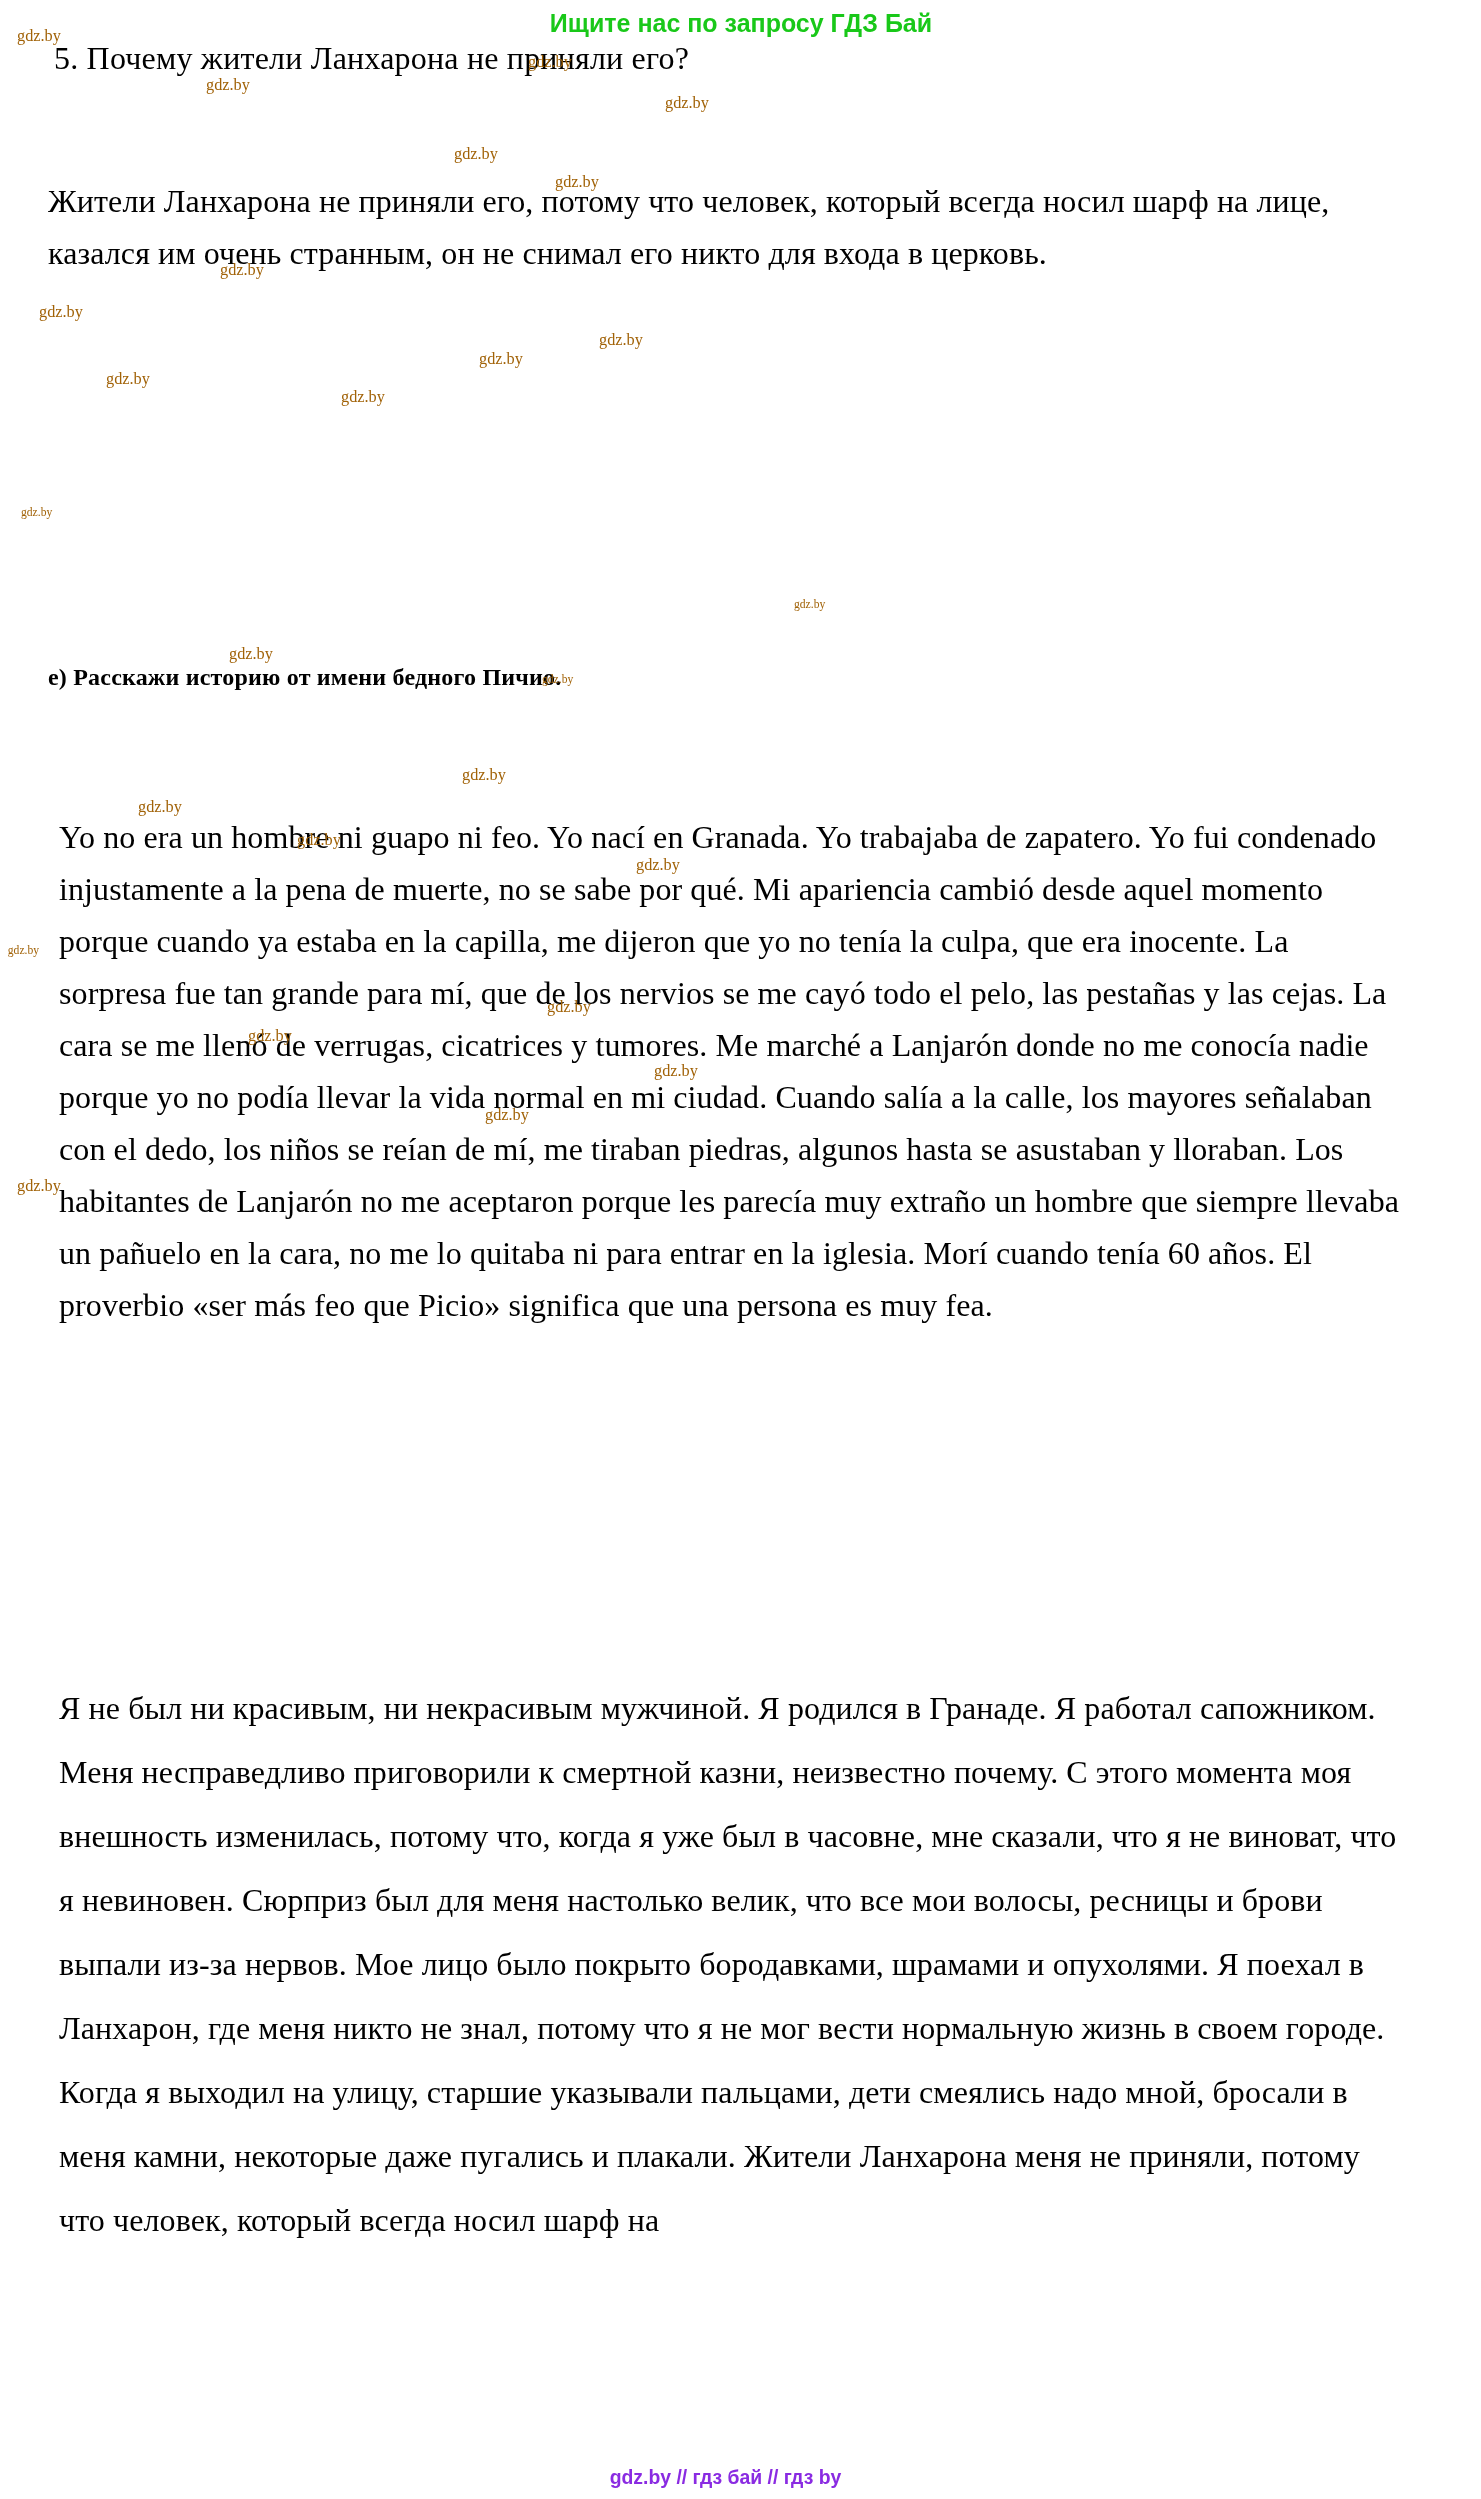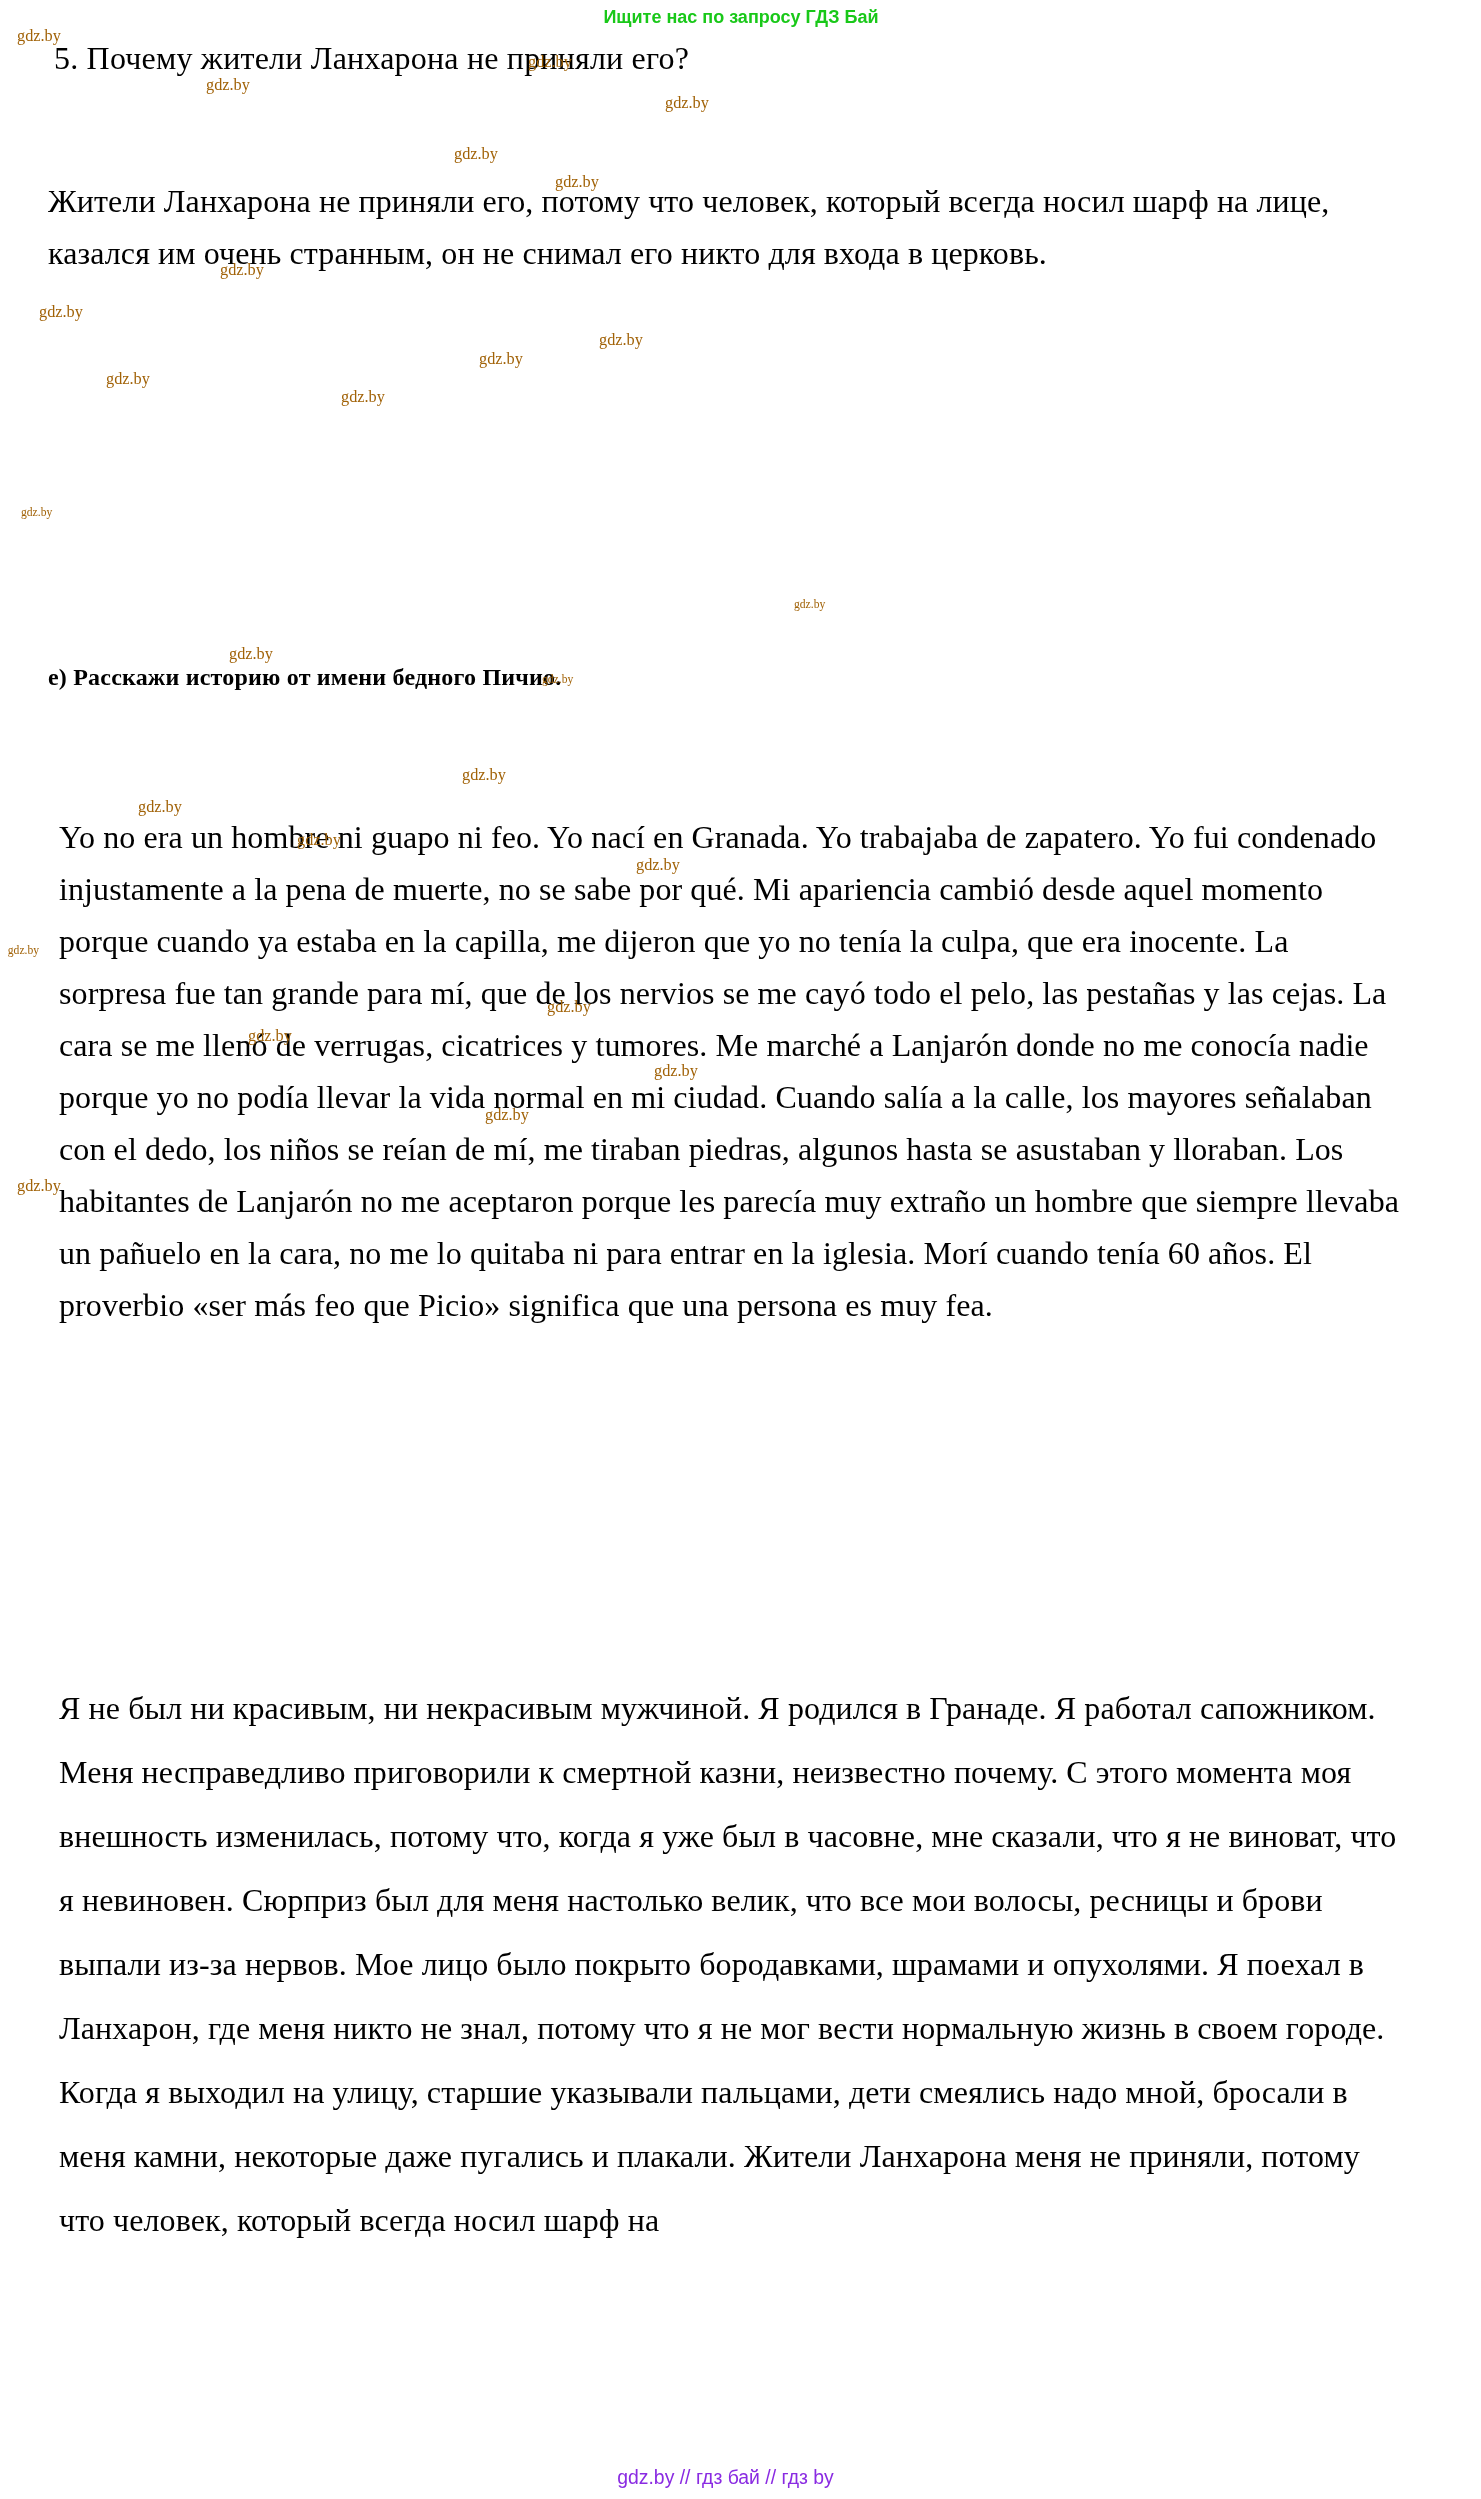--- a/index.html
+++ b/index.html
@@ -12,26 +12,26 @@
     height: 2500px;
     position: relative;
     font-family: "Liberation Serif", "DejaVu Serif", serif;
     color: #000000;
     overflow: hidden;
   }
 
   
   .top-banner {
     position: absolute;
-    top: 6px;
+    top: 12px;
     left: 0;
     width: 1482px;
     text-align: center;
     font-family: "Liberation Sans", "DejaVu Sans", sans-serif;
-    font-size: 18px;
+    font-size: 25px;
     font-weight: 700;
     color: #19c819;
     letter-spacing: 0px;
     line-height: 23px;
   }
 
   
   .page {
     position: absolute;
     top: 0;
@@ -88,21 +88,21 @@
   
   .footer {
     position: absolute;
     left: 0;
     width: 1451px;
     text-align: center;
     font-family: "Liberation Sans", "DejaVu Sans", sans-serif;
     font-size: 19.4px;
     line-height: 23px;
     color: #8a2be2;
-    font-weight: 400;
+    font-weight: 700;
   }
 </style>
 </head>
 <body>
 
 <div class="page">
 
   <div class="top-banner">Ищите нас по запросу ГДЗ Бай</div>
 
   <div class="block q-heading" style="left:54px; top:37px; width:1086px;">5. Почему жители Ланхарона не приняли его?</div>

